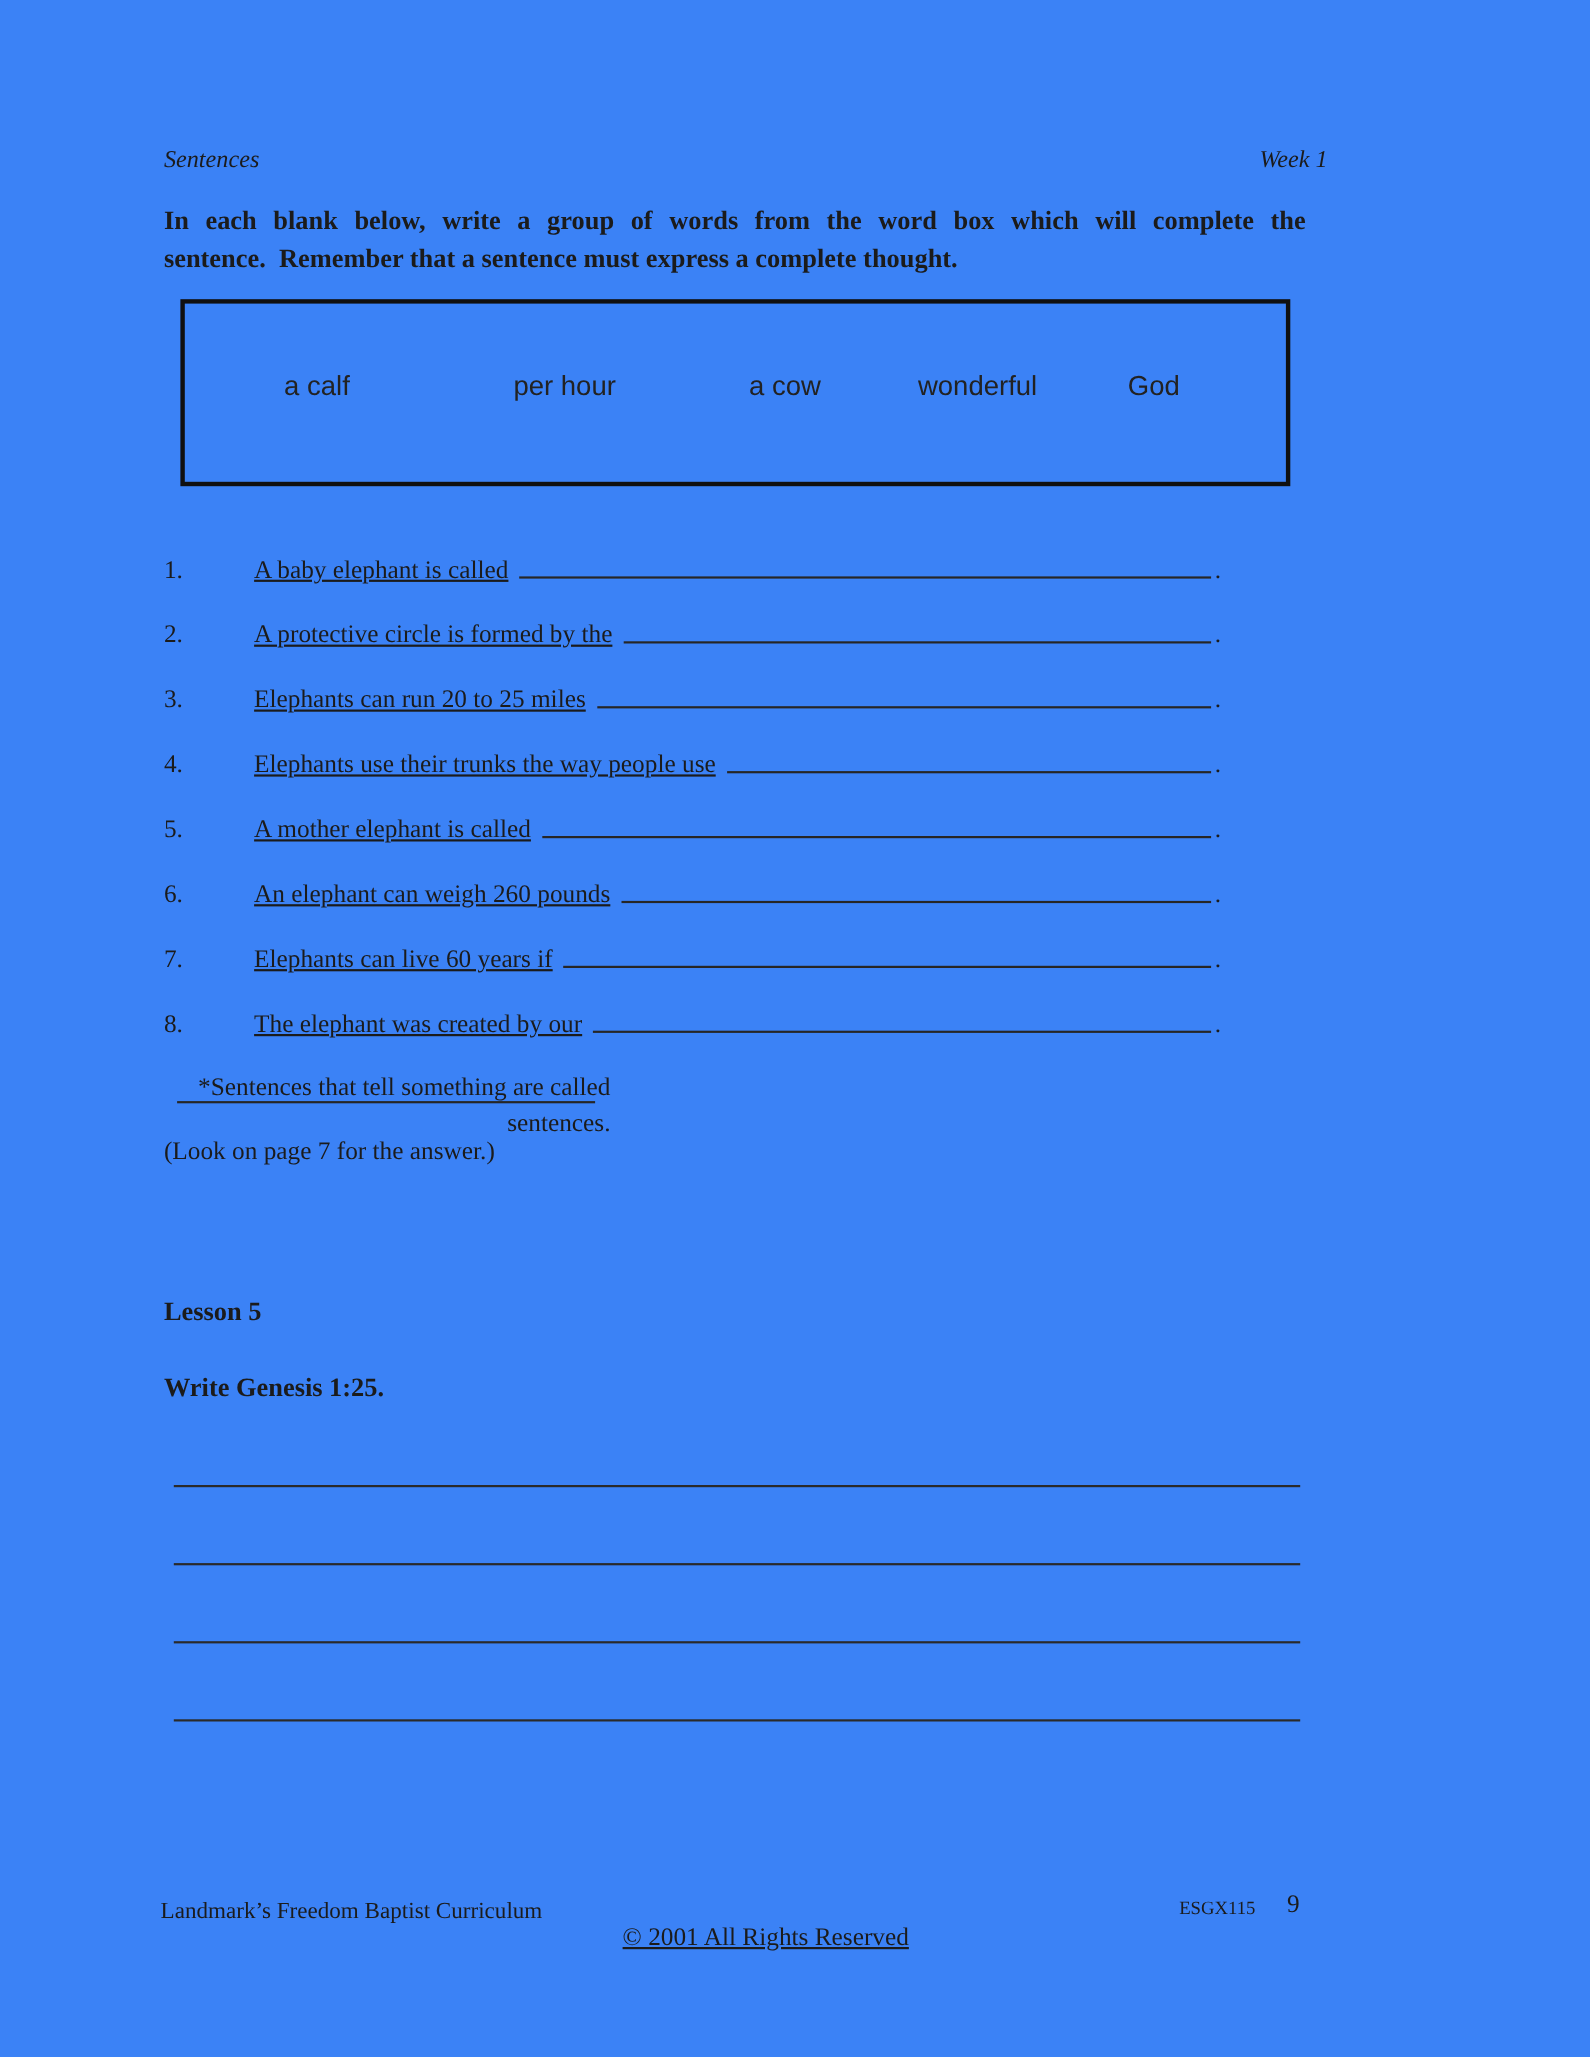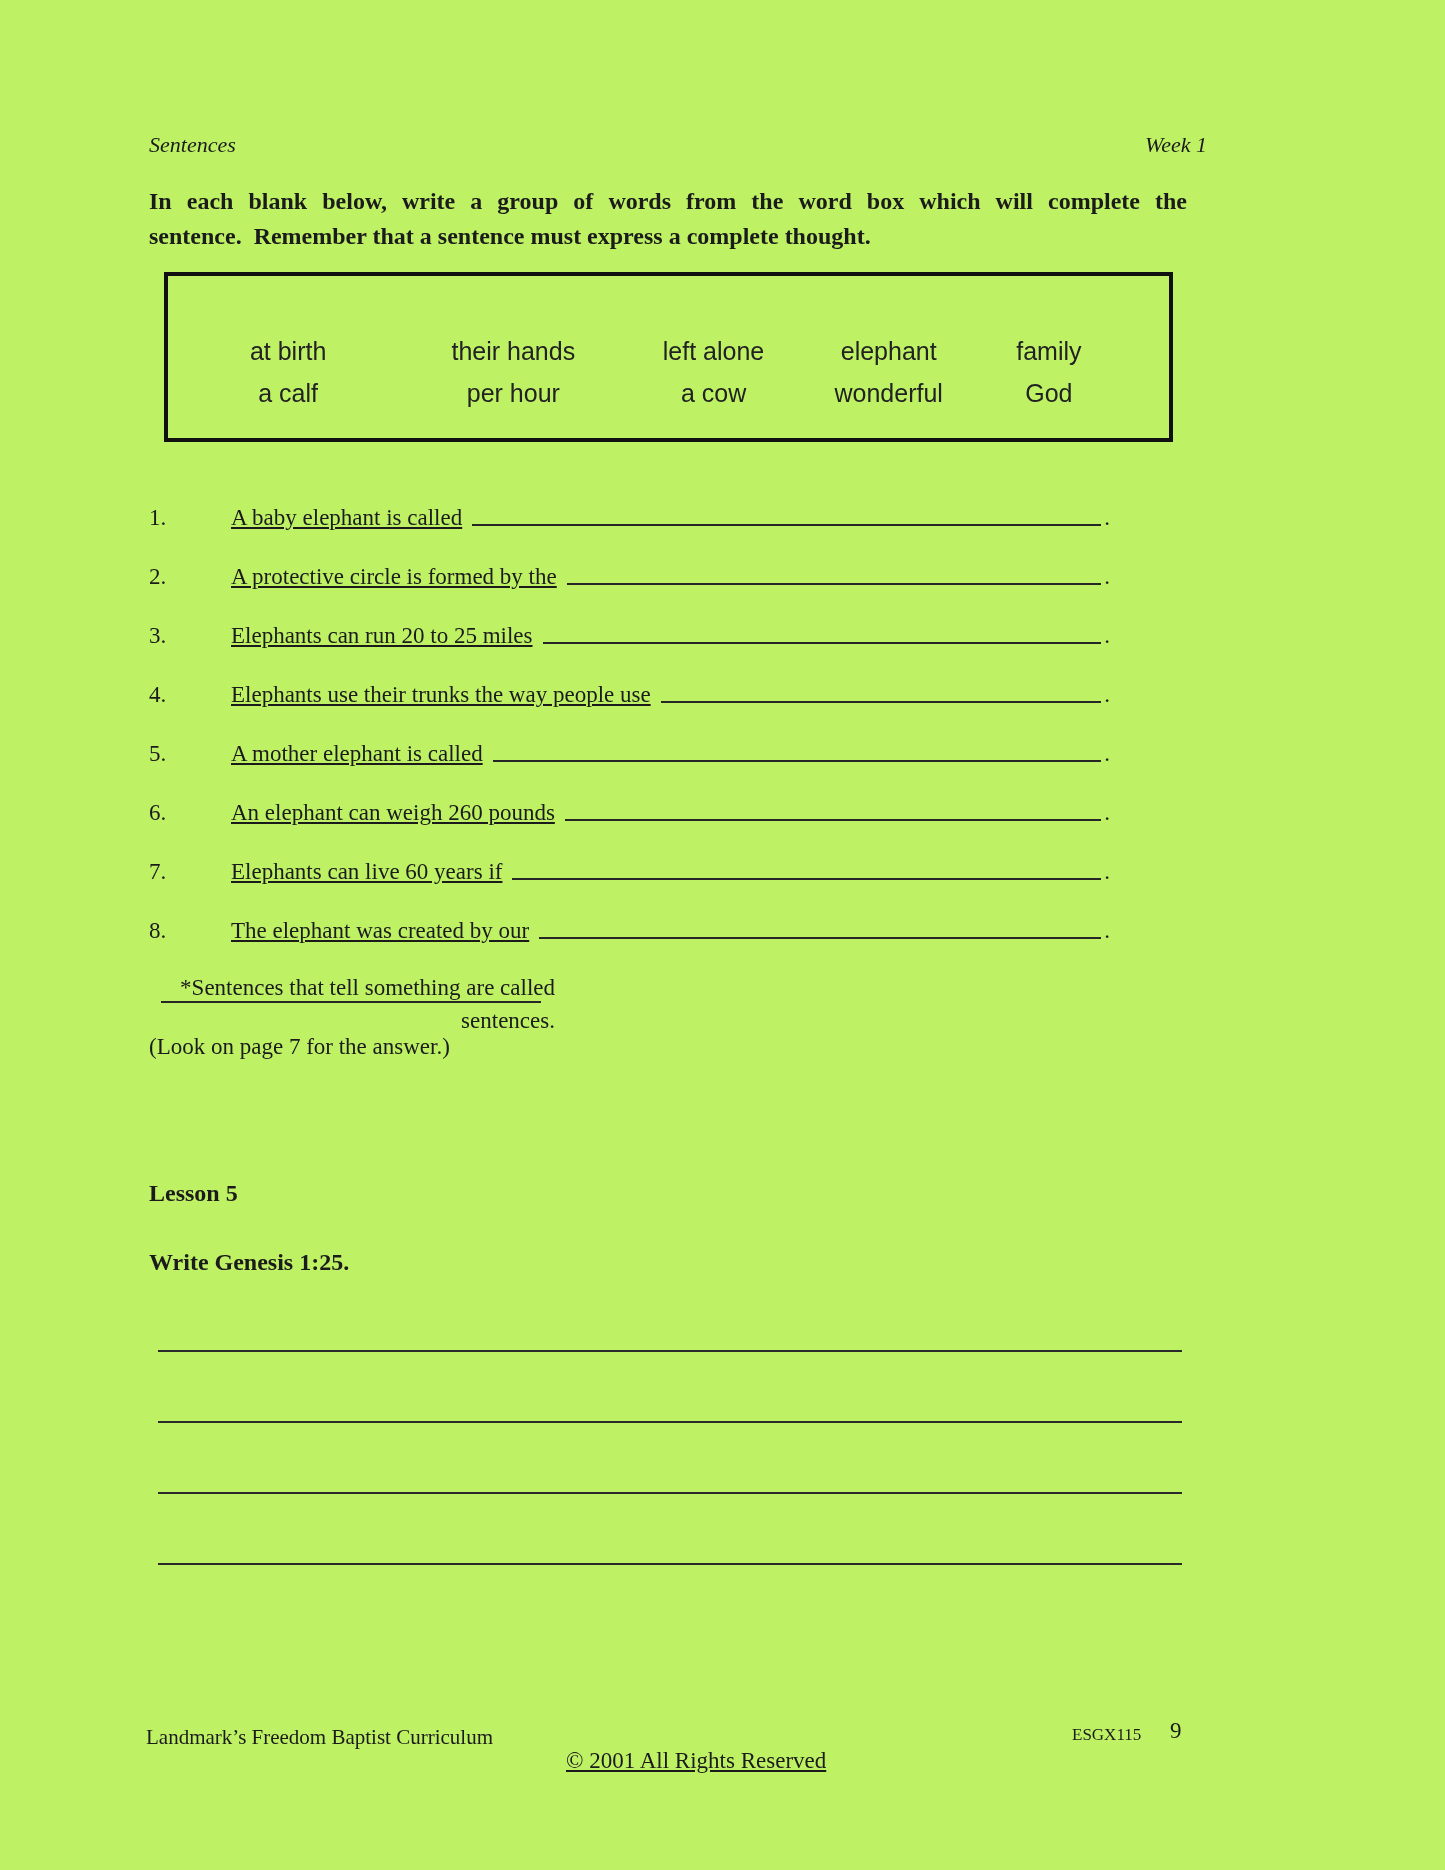--- a/index.html
+++ b/index.html
@@ -1,21 +1,21 @@
 <!DOCTYPE html>
 <html><head>
 <meta charset="utf-8">
 <style>
   html,body { margin:0; padding:0; background:#e8e8e8; }
   .page {
     position: relative;
     width: 1445px;
     height: 1870px;
     margin: 0 auto;
-    background: #bef264;
+    background: #3b82f6;
     color: #1b1b1b;
     font-family: "Liberation Serif", "DejaVu Serif", serif;
     overflow: hidden;
   }
   
   .header {
     position: absolute;
     left: 149px; top: 132px;
     width: 1058px;
     display: flex;
@@ -139,27 +139,20 @@
     <span>Week 1</span>
   </div>
 
   <div class="instructions">
     <div class="l1">In each blank below, write a group of words from the word box which will complete the</div>
     <div class="l2">sentence.  Remember that a sentence must express a complete thought.</div>
   </div>
 
   <div class="word-box">
     <div class="word-row">
-      <span class="word-cell">at birth</span>
-      <span class="word-cell">their hands</span>
-      <span class="word-cell">left alone</span>
-      <span class="word-cell">elephant</span>
-      <span class="word-cell">family</span>
-    </div>
-    <div class="word-row">
       <span class="word-cell">a calf</span>
       <span class="word-cell">per hour</span>
       <span class="word-cell">a cow</span>
       <span class="word-cell">wonderful</span>
       <span class="word-cell">God</span>
     </div>
   </div>
 
   <div class="items">
     <div class="item">

